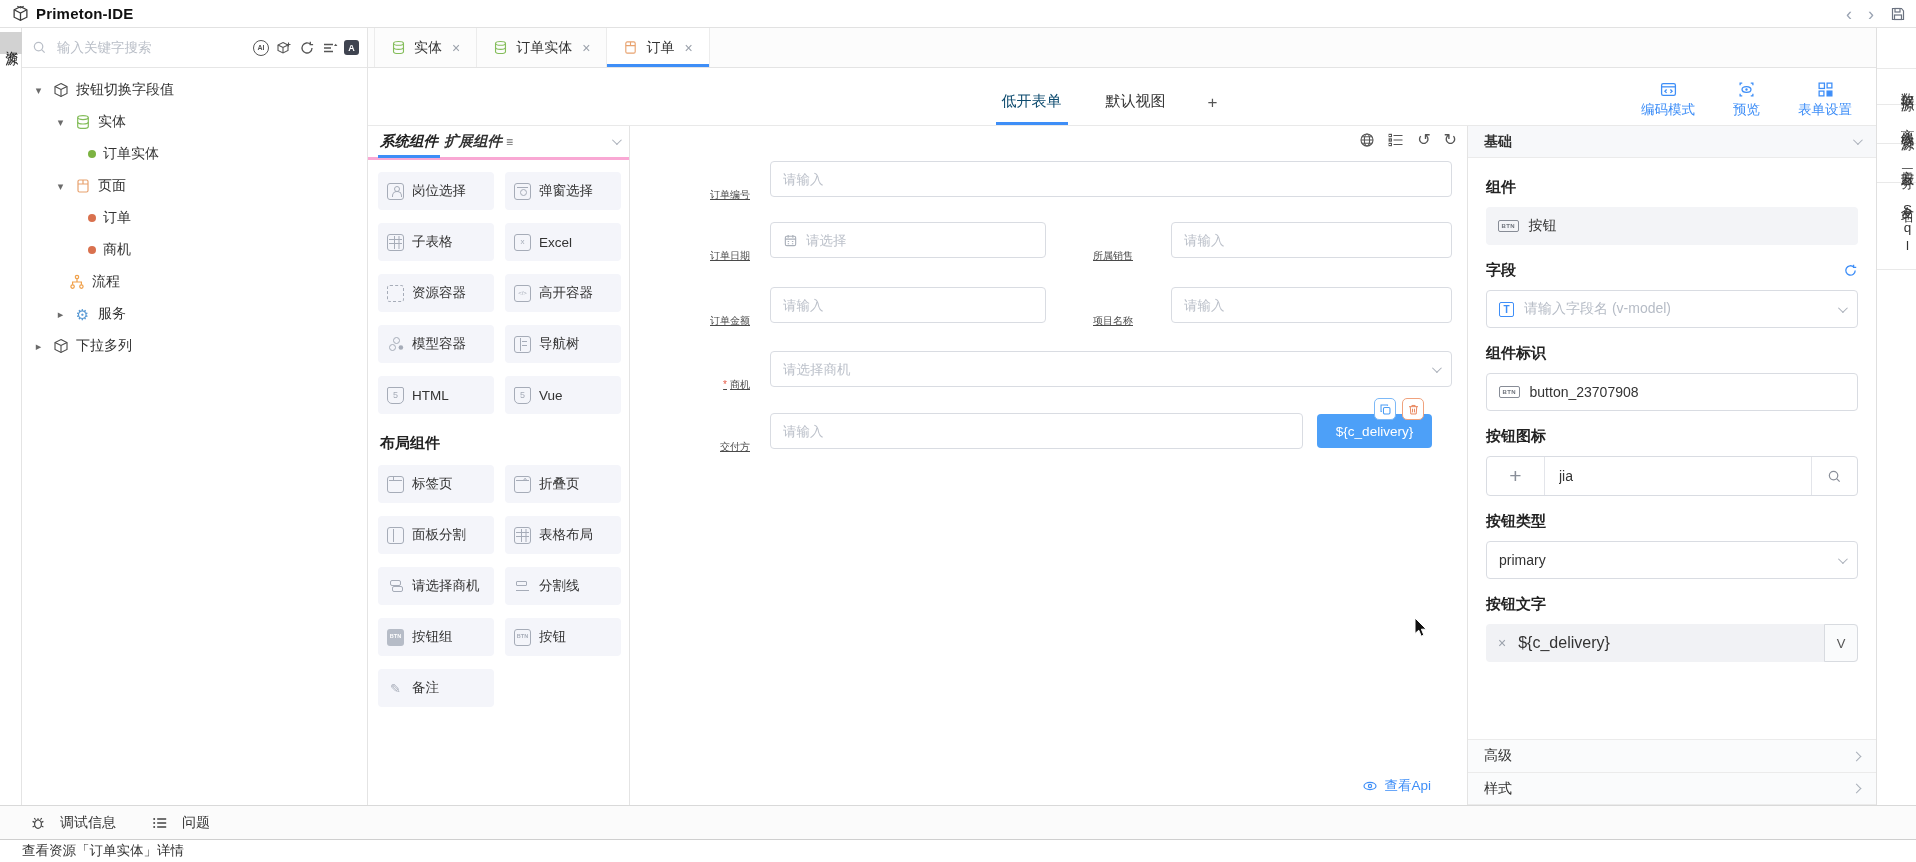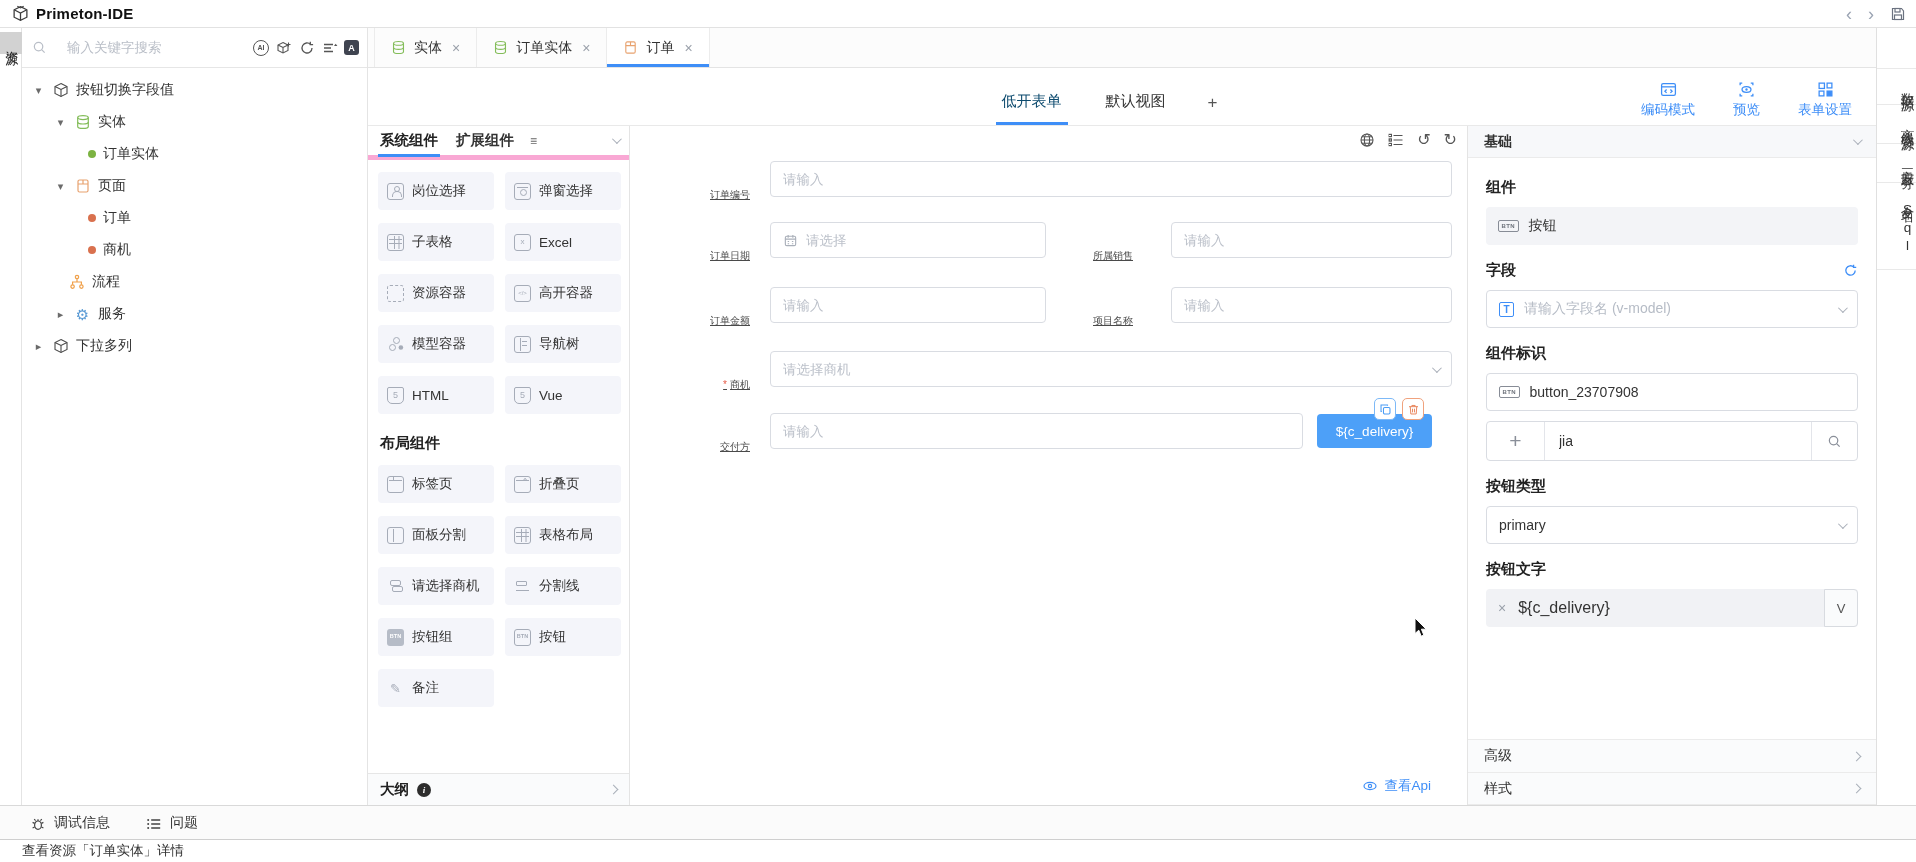--- a/index.html
+++ b/index.html
@@ -20,21 +20,21 @@
 
   
   .left-rail { width:22px; flex:none; border-right:1px solid #e4e4e4; background:#fff; }
   .rail-tab { margin-top:4px; background:#d2d2d2; color:#222; font-size:13px; line-height:1.25;
     padding:8px 3px; text-align:center; writing-mode:vertical-rl; text-orientation:upright; letter-spacing:3px; }
 
   
   .explorer { width:346px; flex:none; border-right:1px solid #e4e4e4; display:flex; flex-direction:column; background:#fff; }
   .explorer-top { height:40px; flex:none; display:flex; align-items:center; padding:0 8px 0 10px;
     border-bottom:1px solid #e6e6e6; gap:6px; }
-  .searchwrap { display:flex; align-items:center; gap:20px; flex:1; min-width:0; color:#b9bec7; }
+  .searchwrap { display:flex; align-items:center; gap:10px; flex:1; min-width:0; color:#b9bec7; }
   .searchwrap input { border:none; outline:none; flex:1; min-width:0; font-size:13.5px; color:#333;
     font-family:inherit; background:transparent; }
   .searchwrap input::placeholder { color:#b9bec7; }
   .tool-ico { width:17px; height:17px; flex:none; display:flex; align-items:center; justify-content:center; color:#555; }
   .ai-badge { width:16px; height:16px; border:1.2px solid #555; border-radius:50%; font-size:7px; font-weight:700;
     display:flex; align-items:center; justify-content:center; color:#555; }
   .xlate { width:15px; height:15px; background:#3f4450; border-radius:3px; color:#fff; font-size:9px; font-weight:700;
     display:flex; align-items:center; justify-content:center; }
   .tree { flex:1; overflow:hidden; padding-top:6px; }
   .trow { height:32px; display:flex; align-items:center; gap:7px; font-size:14px; color:#333; cursor:default; }
@@ -61,21 +61,21 @@
   .vtab.active::after { content:""; position:absolute; left:-4px; right:-4px; bottom:0; height:3px; background:#3e8ef7; }
   .vadd { font-size:17px; color:#555; padding-bottom:12px; }
   .sh-right { width:409px; flex:none; display:flex; align-items:center; justify-content:flex-end; gap:38px; padding:6px 24px 0 0; }
   .haction { display:flex; flex-direction:column; align-items:center; gap:3px; color:#3e8ef7; font-size:13.5px; cursor:default; }
   .haction svg { width:17px; height:17px; }
 
   .content { flex:1; min-height:0; display:flex; }
 
   
   .palette { width:262px; flex:none; border-right:1px solid #e4e4e4; display:flex; flex-direction:column; background:#fff; }
-  .ptabs { height:34px; flex:none; display:flex; align-items:center; gap:14px; padding:0 10px; border-bottom:5px solid #f9a8d4; }
+  .ptabs { height:34px; flex:none; display:flex; align-items:center; gap:2px; padding:0 10px; border-bottom:3px solid #f9a8d4;font-style:italic; }
   .ptab { font-size:14.5px; font-weight:700; color:#333; position:relative; padding:7px 2px; cursor:default; }
   .ptab.active { color:#222; }
   .ptab.active::after { content:""; position:absolute; left:0; right:0; bottom:0; height:3px; background:#3e8ef7; }
   .ptab.dim { font-weight:700; color:#333; }
   .pmenu { font-size:12px; color:#666; }
   .ptabs .chv { margin-left:auto; }
   .pscroll { flex:1; overflow:hidden; padding:12px 10px 0; }
   .pgrid { display:grid; grid-template-columns:116px 116px; gap:13px 11px; }
   .pi { height:38px; background:#f4f5fa; border-radius:4px; display:flex; align-items:center; gap:8px;
     padding:0 6px 0 9px; font-size:13.5px; color:#333; cursor:default; }
@@ -184,21 +184,21 @@
 
   
   .right-rail { width:40px; flex:none; border-left:1px solid #e0e0e0; background:#fff; padding-top:40px; }
   .rritem { writing-mode:vertical-rl; text-orientation:upright; letter-spacing:3px; font-size:13.5px; color:#333;
     padding:13px 0; margin:0 auto; text-align:center; width:100%; border-top:1px solid #e9e9e9; display:flex; justify-content:center; }
   .rritem:last-child { border-bottom:1px solid #e9e9e9; }
 
   
   .debugbar { height:34px; flex:none; border-top:1px solid #d9d9d9; background:#fbfbfb; display:flex; align-items:center;
     gap:36px; padding-left:30px; }
-  .bitem { display:flex; align-items:flex-end; gap:8px; font-size:14px; color:#333; cursor:default; }
+  .bitem { display:flex; align-items:center; gap:14px; font-size:14px; color:#333; cursor:default; }
   .bitem svg { width:16px; height:16px; color:#444; }
   .statusbar { height:23px; flex:none; border-top:1px solid #cfcfcf; background:#fff; display:flex; align-items:center;
     padding-left:22px; font-size:13.5px; color:#333; }
 </style>
 </head>
 <body>
 
 <div class="app">
 
   <header class="titlebar">
@@ -497,25 +497,20 @@
                   <span>按钮</span>
                 </div>
               <div class="pi">
                   <span class="pic note">
                     <span>✎</span>
                   </span>
                   <span>备注</span>
                 </div>
             </div>
           </div>
-          <div class="pfooter">
-            <span class="ftitle">大纲</span>
-            <span class="info-i">i</span>
-            <span class="chv right"></span>
-          </div>
         </div>
 
         <div class="canvas">
           <div class="ctoolbar">
             <svg viewBox="0 0 16 16" fill="none" stroke="currentColor" stroke-width="1.1">
                 <circle cx="8" cy="8" r="6"></circle>
                 <ellipse cx="8" cy="8" rx="2.6" ry="6"></ellipse>
                 <path d="M2 8h12M2.9 4.8h10.2M2.9 11.2h10.2"></path>
               </svg>
             <svg viewBox="0 0 16 16" fill="none" stroke="currentColor" stroke-width="1.2">
@@ -626,20 +621,21 @@
               <span class="ph">请输入字段名 (v-model)</span>
               <span class="chv down"></span>
             </div>
 
             <div class="ilabel">组件标识</div>
             <div class="ibox bord">
               <span class="btn-badge">BTN</span>
               <input readonly="" value="button_23707908" style="">
             </div>
 
+            <div class="ilabel">按钮图标</div>
             <div class="igroup">
               <span class="iseg plus">+</span>
               <input readonly="" value="jia" style="">
               <span class="iseg search">
                 <svg viewBox="0 0 16 16" fill="none" stroke="currentColor" stroke-width="1.3">
                     <circle cx="7" cy="7" r="4.5"></circle>
                     <path d="m10.5 10.5 3 3"></path>
                   </svg>
               </span>
             </div>

